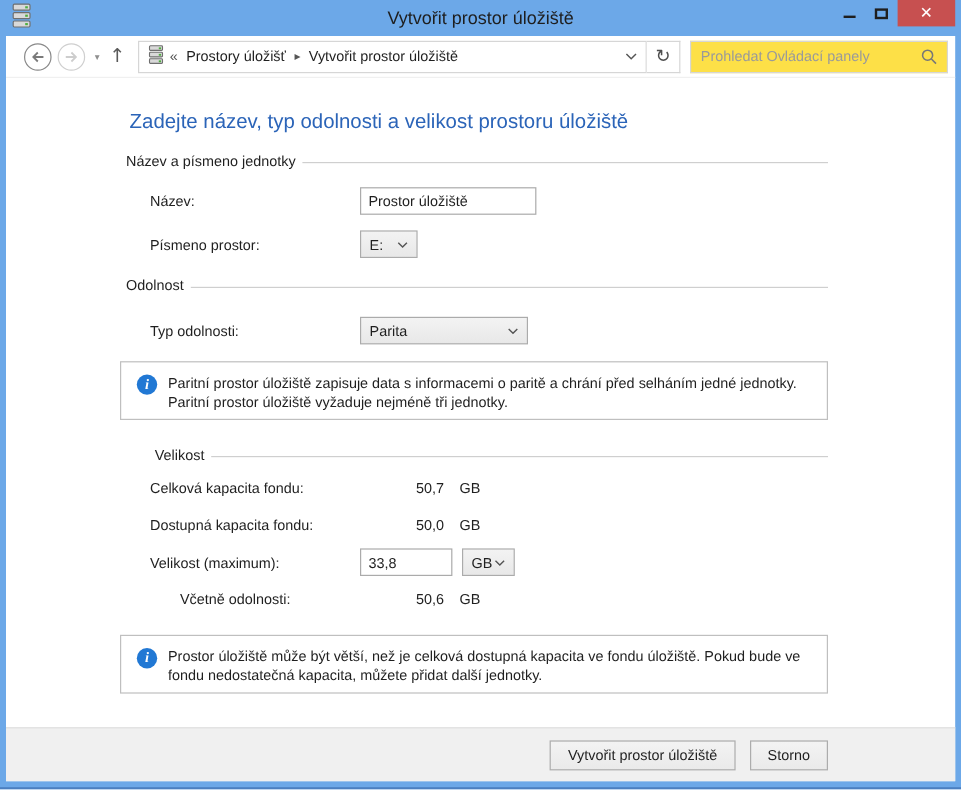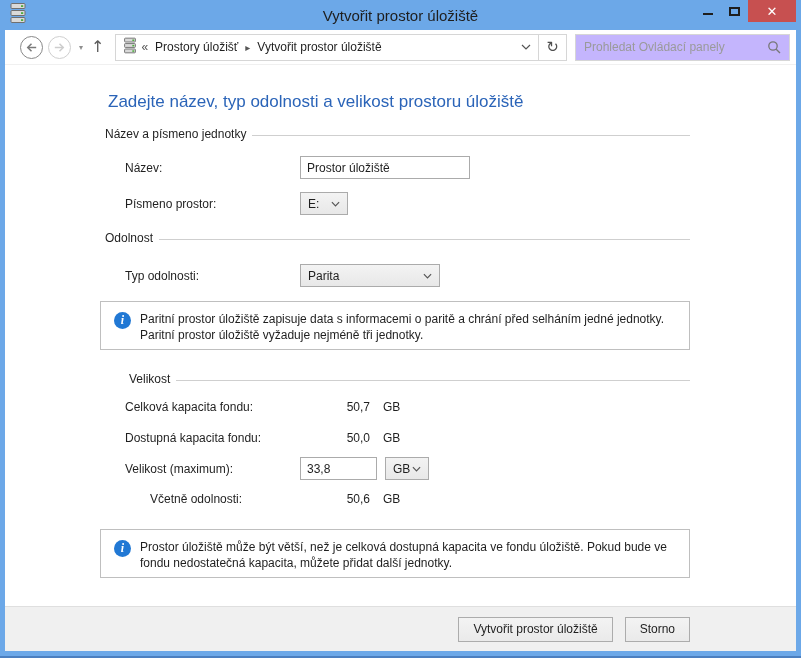--- a/index.html
+++ b/index.html
@@ -26,36 +26,36 @@
   .nav-circle.disabled { border-color:#cfcfcf; }
   .nav-dd { color:#8f8f8f; font-size:8px; margin:0 8px 0 3px; }
   .up-btn { color:#5a5a5a; font-size:16px; margin-right:11px; font-family:"DejaVu Sans",sans-serif; line-height:1; }
   .address { flex:1; display:flex; align-items:stretch; height:27px; margin-right:8px; }
   .addr-box { flex:1; border:1px solid #d6d6d6; background:#fff; display:flex; align-items:center; padding:0 7px; font-size:12px; color:#1f1f1f; }
   .addr-box .crumb { margin:0 5px; white-space:nowrap; }
   .root-chev { color:#555; margin:0 2px 0 4px; }
   .sep { color:#555; font-size:10px; margin:0 2px; }
   .addr-spacer { flex:1; }
   .refresh-btn { width:28px; border:1px solid #d6d6d6; border-left:none; display:flex; align-items:center; justify-content:center; color:#4f4f4f; font-size:15px; font-family:"DejaVu Sans",sans-serif; background:#fff; }
-  .search { width:215px; height:27px; border:1px solid #d6d6d6; display:flex; align-items:center; padding:0 8px; background:#c4b5fd; }
+  .search { width:215px; height:27px; border:1px solid #d6d6d6; display:flex; align-items:center; padding:0 8px; background:#fde047; }
   .search input { border:none; outline:none; flex:1; font-size:12px; color:#444; font-family:inherit; background:transparent; }
   ::placeholder { color:#9a9a9a; opacity:1; }
 
   
   .main { flex:1; overflow:hidden; }
   .content { margin-left:95px; width:590px; padding-top:26px; }
   .heading { font-size:17px; font-weight:normal; color:#2B64B8; margin-left:8px; line-height:21px; }
   .group { display:flex; align-items:center; padding-left:5px; line-height:15px; }
   .group .gtitle { font-size:12px; color:#1f1f1f; margin-right:6px; white-space:nowrap; }
   .group .gline { flex:1; height:1px; background:#CFCFCF; margin-top:1px; }
   .frow { display:flex; align-items:center; padding-left:25px; font-size:12px; color:#1f1f1f; }
   .frow .lbl { width:175px; flex:none; }
   .frow.indent { padding-left:50px; }
   .frow.indent .lbl { width:150px; }
-  .text-input { width:170px; height:23px; border:1px solid #ABABAB; font-size:12px; padding:0 6px; font-family:inherit; color:#1f1f1f; }
+  .text-input { width:147px; height:23px; border:1px solid #ABABAB; font-size:12px; padding:0 6px; font-family:inherit; color:#1f1f1f; }
   .num-input { width:77px; height:23px; border:1px solid #ABABAB; font-size:12px; padding:0 6px; font-family:inherit; color:#1f1f1f; }
   .combo { height:23px; border:1px solid #ABABAB; background:linear-gradient(#F3F3F3,#E8E8E8); display:flex; align-items:center; justify-content:space-between; padding:0 7px; font-size:12px; color:#1f1f1f; cursor:default; }
   .combo.drive { width:48px; }
   .combo.type { width:140px; }
   .combo.unit { width:44px; margin-left:8px; }
   .val { width:70px; text-align:right; }
   .unit { margin-left:13px; }
   .infobox { border:1px solid #BFBFBF; display:flex; align-items:flex-start; padding:6px 10px; min-height:45px; }
   .info-icon { width:17px; height:17px; border-radius:50%; background:#2178D4; color:#fff; font:italic bold 12px "Liberation Serif","DejaVu Serif",serif; display:flex; align-items:center; justify-content:center; flex:none; margin:4px 9px 0 3px; }
   .info-text { font-size:12px; line-height:16px; color:#1f1f1f; max-width:535px; margin-top:3px; }

